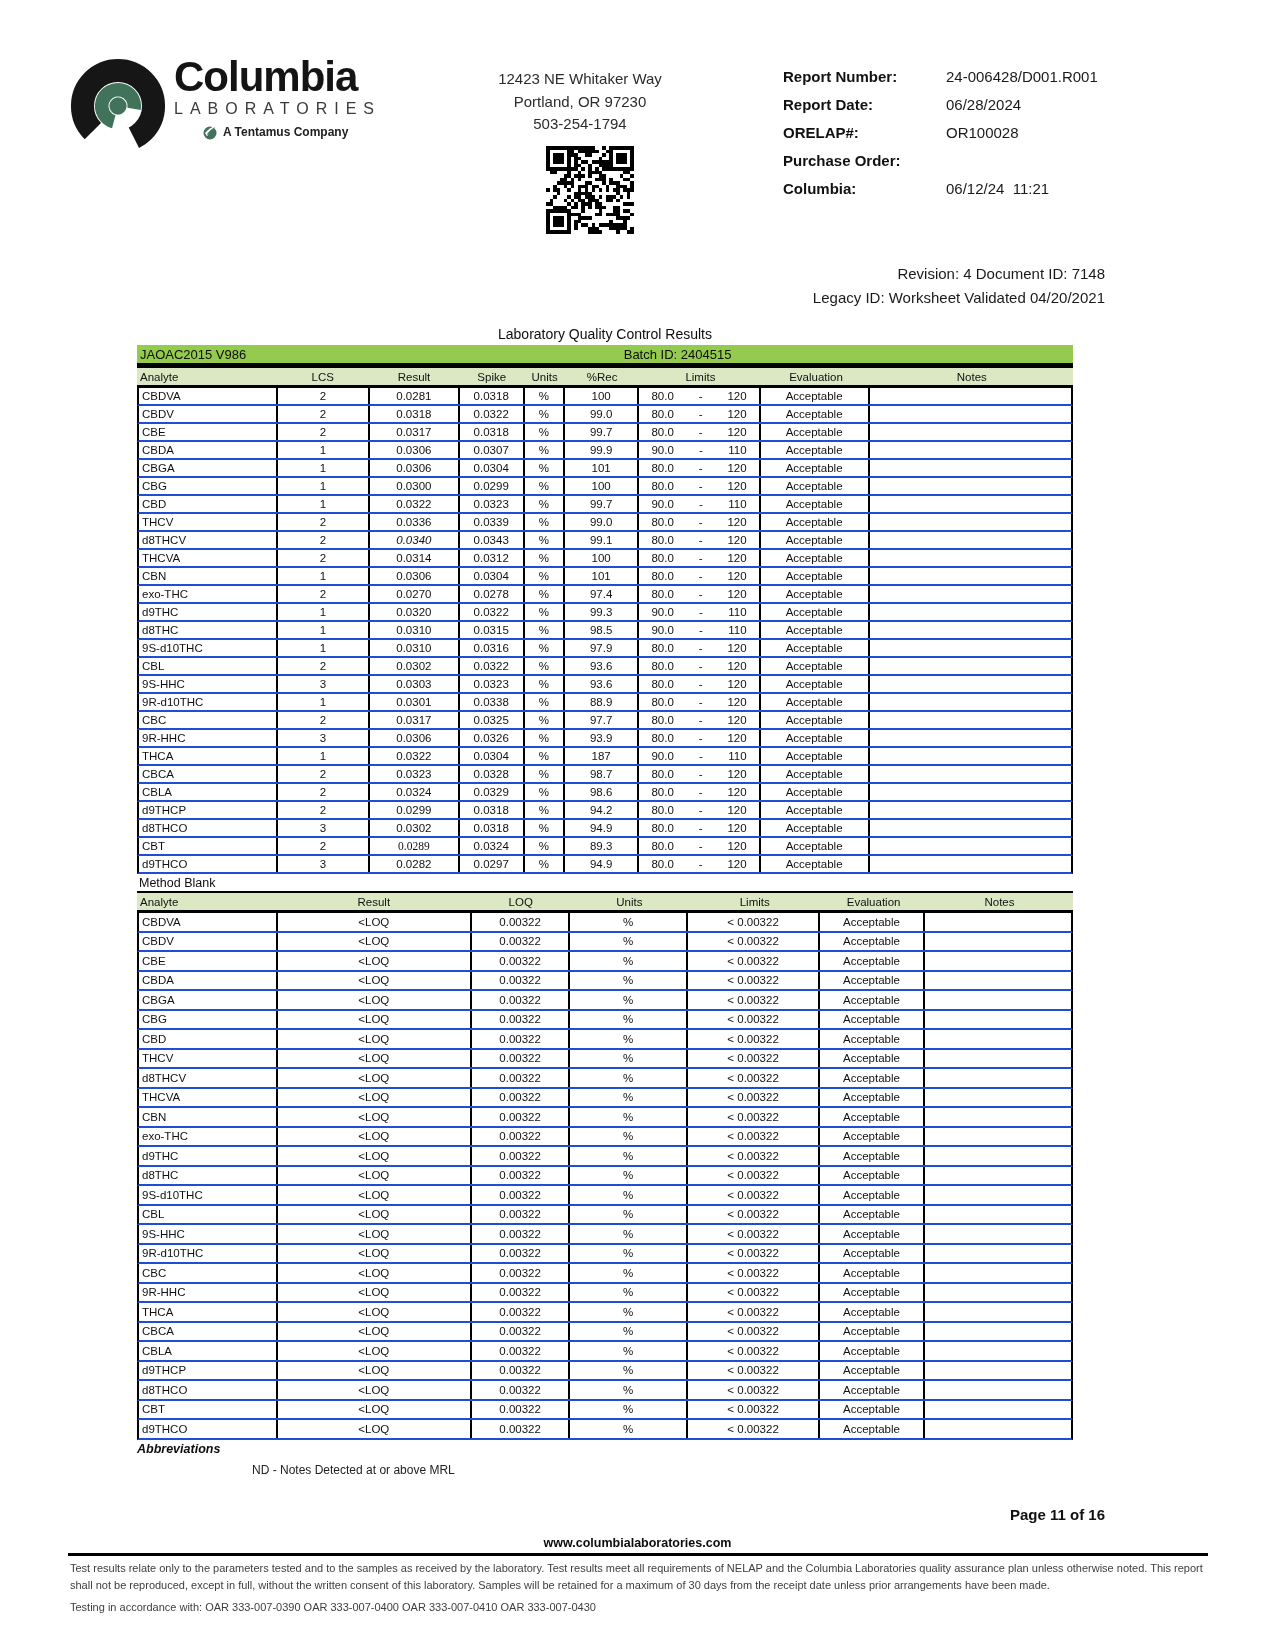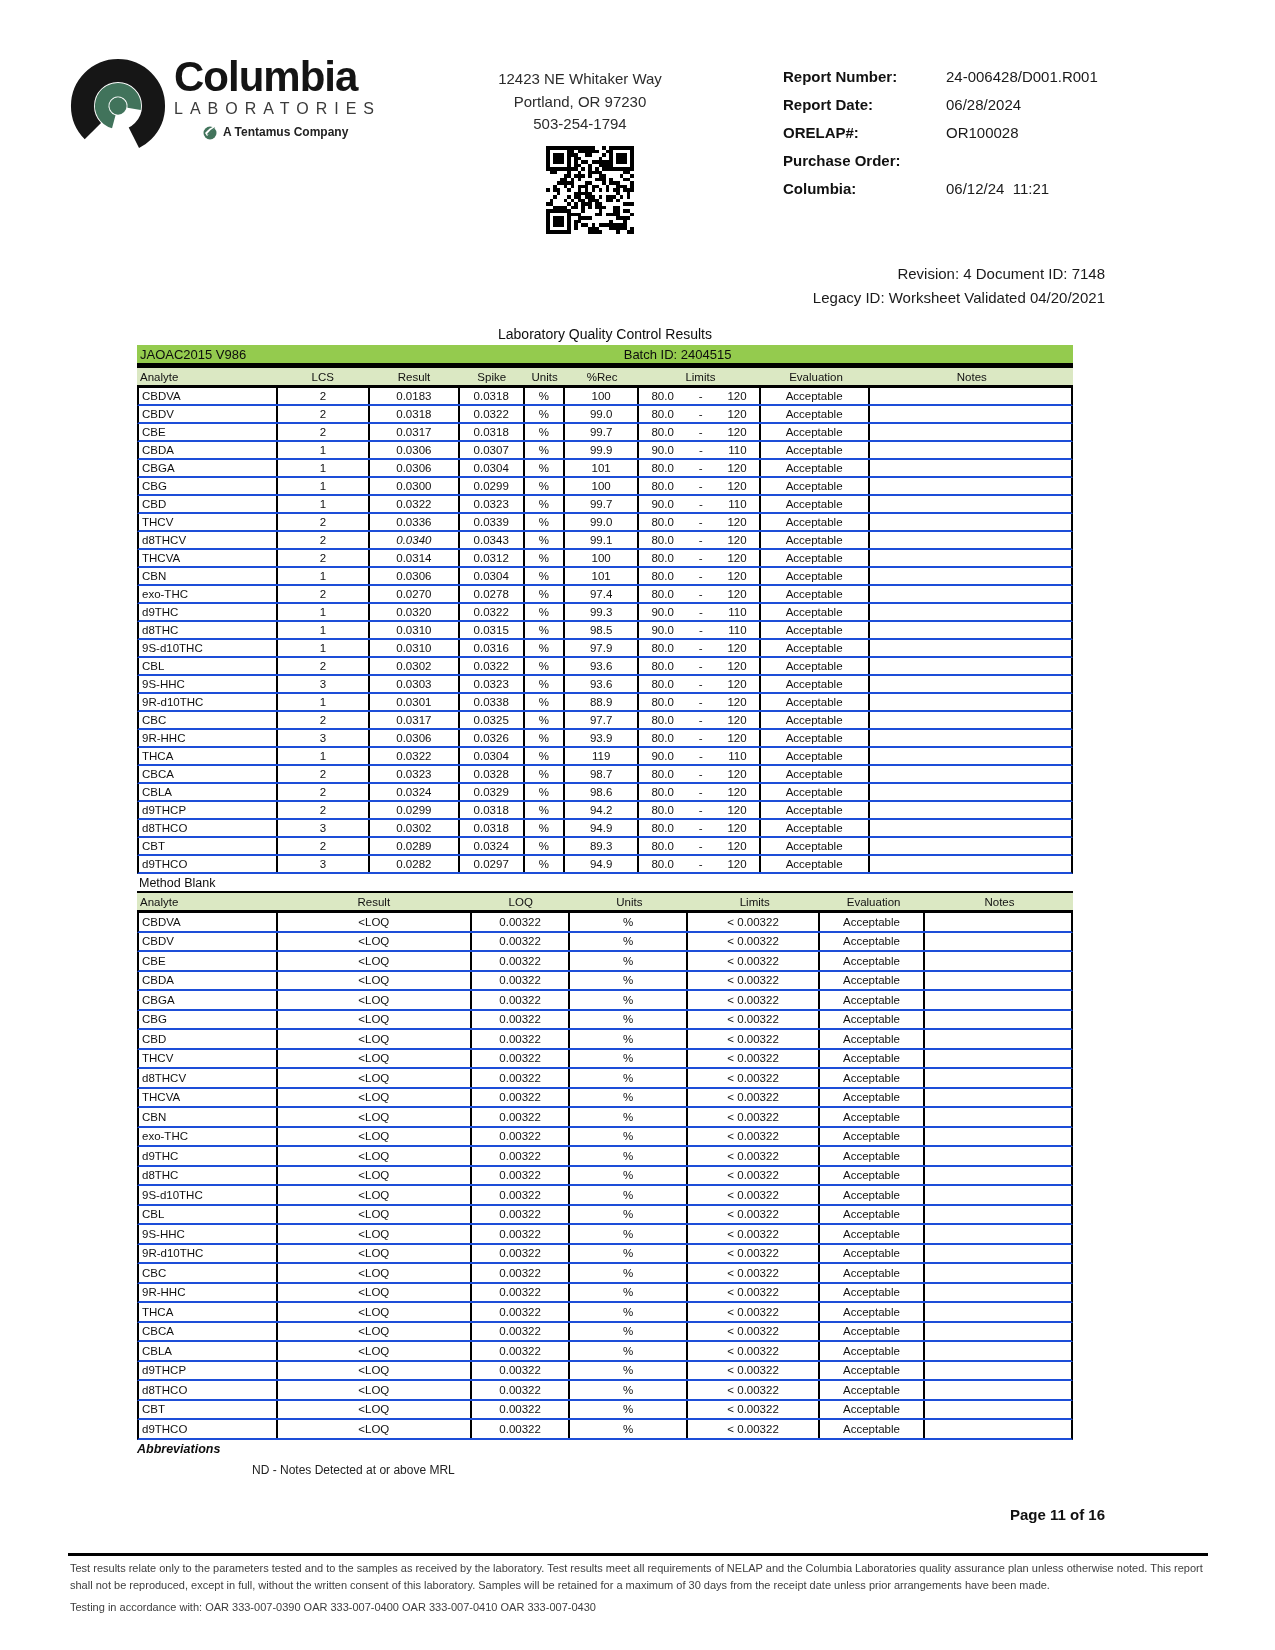--- a/index.html
+++ b/index.html
@@ -466,21 +466,21 @@
           <div class="cell" style="width: 7%;">Spike</div>
           <div class="cell" style="width: 4.3%;">Units</div>
           <div class="cell" style="width: 8%;">%Rec</div>
           <div class="cell" style="width: 13%;">Limits</div>
           <div class="cell" style="width: 11.7%;">Evaluation</div>
           <div class="cell last" style="width: 21.6%;">Notes</div>
         </div>
         <div class="trow lcs-row">
           <div class="cell left" style="width: 14.9%;">CBDVA</div>
           <div class="cell" style="width: 9.9%;">2</div>
-          <div class="cell" style="width: 9.6%;">0.0183</div>
+          <div class="cell" style="width: 9.6%;">0.0281</div>
           <div class="cell" style="width: 7%;">0.0318</div>
           <div class="cell" style="width: 4.3%;">%</div>
           <div class="cell" style="width: 8%;">100</div>
           <div class="cell" style="width: 13%;">
             <span class="limits-flex">
               <span>80.0</span>
               <span>-</span>
               <span>120</span>
             </span>
           </div>
@@ -809,21 +809,21 @@
           </div>
           <div class="cell" style="width: 11.7%;">Acceptable</div>
           <div class="cell last" style="width: 21.6%;"></div>
         </div>
         <div class="trow lcs-row">
           <div class="cell left" style="width: 14.9%;">THCA</div>
           <div class="cell" style="width: 9.9%;">1</div>
           <div class="cell" style="width: 9.6%;">0.0322</div>
           <div class="cell" style="width: 7%;">0.0304</div>
           <div class="cell" style="width: 4.3%;">%</div>
-          <div class="cell" style="width: 8%;">119</div>
+          <div class="cell" style="width: 8%;">187</div>
           <div class="cell" style="width: 13%;">
             <span class="limits-flex">
               <span>90.0</span>
               <span>-</span>
               <span>110</span>
             </span>
           </div>
           <div class="cell" style="width: 11.7%;">Acceptable</div>
           <div class="cell last" style="width: 21.6%;"></div>
         </div>
@@ -891,21 +891,21 @@
               <span>-</span>
               <span>120</span>
             </span>
           </div>
           <div class="cell" style="width: 11.7%;">Acceptable</div>
           <div class="cell last" style="width: 21.6%;"></div>
         </div>
         <div class="trow lcs-row">
           <div class="cell left" style="width: 14.9%;">CBT</div>
           <div class="cell" style="width: 9.9%;">2</div>
-          <div class="cell" style="width: 9.6%;">0.0289</div>
+          <div class="cell" style="width: 9.6%; font-family: Liberation Serif, serif;">0.0289</div>
           <div class="cell" style="width: 7%;">0.0324</div>
           <div class="cell" style="width: 4.3%;">%</div>
           <div class="cell" style="width: 8%;">89.3</div>
           <div class="cell" style="width: 13%;">
             <span class="limits-flex">
               <span>80.0</span>
               <span>-</span>
               <span>120</span>
             </span>
           </div>
@@ -1187,19 +1187,20 @@
         </div>
       </div>
 
     <div class="abbrev">
       <div class="abbrev-title">Abbreviations</div>
       <div class="abbrev-item">ND -  Notes Detected at or above MRL</div>
     </div>
   </div>
 
   <div class="pageno">Page 11 of 16</div>
+  <div class="site">www.columbialaboratories.com</div>
   <div class="rule"></div>
   <div class="foot-text">
     <div>Test results relate only to the parameters tested and to the samples as received by the laboratory. Test results meet all requirements of NELAP and the Columbia Laboratories quality assurance plan unless otherwise noted. This report shall not be reproduced, except in full, without the written consent of this laboratory. Samples will be retained for a maximum of 30 days from the receipt date unless prior arrangements have been made.</div>
     <div class="accordance">Testing in accordance with: OAR 333-007-0390 OAR 333-007-0400 OAR 333-007-0410  OAR 333-007-0430</div>
   </div>
 
 </div>
 
 </body></html>

